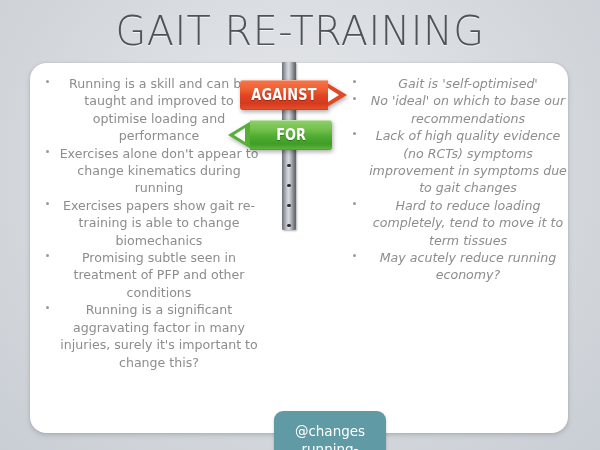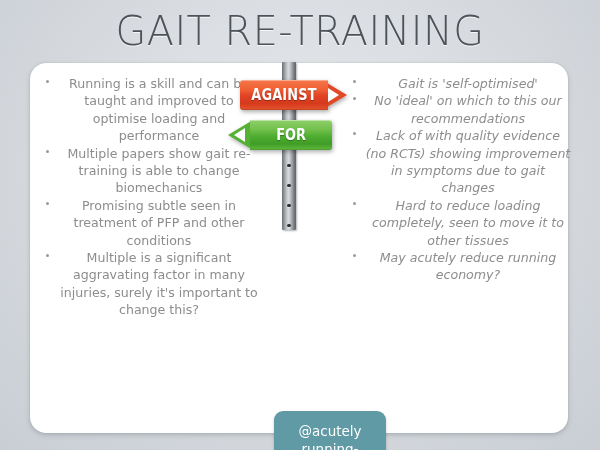--- a/index.html
+++ b/index.html
@@ -259,57 +259,61 @@
 
 <div class="panel">
 
   <div class="col col-left">
     <div class="bullet-row">
       <span class="dot"></span>
       <span class="txt">Running is a skill and can be taught and improved to optimise loading and performance</span>
     </div>
     <div class="bullet-row">
       <span class="dot"></span>
-      <span class="txt">Multiple papers show gait re-training is able to change biomechanics</span>
+      <span class="txt">Exercises alone don't appear to change kinematics during running</span>
+    </div>
+    <div class="bullet-row">
+      <span class="dot"></span>
+      <span class="txt">Exercises papers show gait re-training is able to change biomechanics</span>
     </div>
     <div class="bullet-row">
       <span class="dot"></span>
       <span class="txt">Promising subtle seen in treatment of PFP and other conditions</span>
     </div>
     <div class="bullet-row">
       <span class="dot"></span>
-      <span class="txt">Multiple is a significant aggravating factor in many injuries, surely it's important to change this?</span>
+      <span class="txt">Running is a significant aggravating factor in many injuries, surely it's important to change this?</span>
     </div>
   </div>
 
   <div class="col col-right">
     <div class="bullet-row">
       <span class="dot"></span>
       <span class="txt">Gait is 'self-optimised'</span>
     </div>
     <div class="bullet-row">
       <span class="dot"></span>
-      <span class="txt">No 'ideal' on which to this our recommendations</span>
-    </div>
-    <div class="bullet-row">
-      <span class="dot"></span>
-      <span class="txt">Lack of with quality evidence (no RCTs) showing improvement in symptoms due to gait changes</span>
-    </div>
-    <div class="bullet-row">
-      <span class="dot"></span>
-      <span class="txt">Hard to reduce loading completely, seen to move it to other tissues</span>
+      <span class="txt">No 'ideal' on which to base our recommendations</span>
+    </div>
+    <div class="bullet-row">
+      <span class="dot"></span>
+      <span class="txt">Lack of high quality evidence (no RCTs) symptoms improvement in symptoms due to gait changes</span>
+    </div>
+    <div class="bullet-row">
+      <span class="dot"></span>
+      <span class="txt">Hard to reduce loading completely, tend to move it to term tissues</span>
     </div>
     <div class="bullet-row">
       <span class="dot"></span>
       <span class="txt">May acutely reduce running economy?</span>
     </div>
   </div>
 
   <div class="contact-card">
-    <span class="handle">@acutely</span>
+    <span class="handle">@changes</span>
     <span class="site">running-</span>
 
   </div>
 
 </div>
 
 <div class="signpost">
   <div class="post">
     <div class="hole" style="top:42px"></div>
     <div class="hole" style="top:62px"></div>

